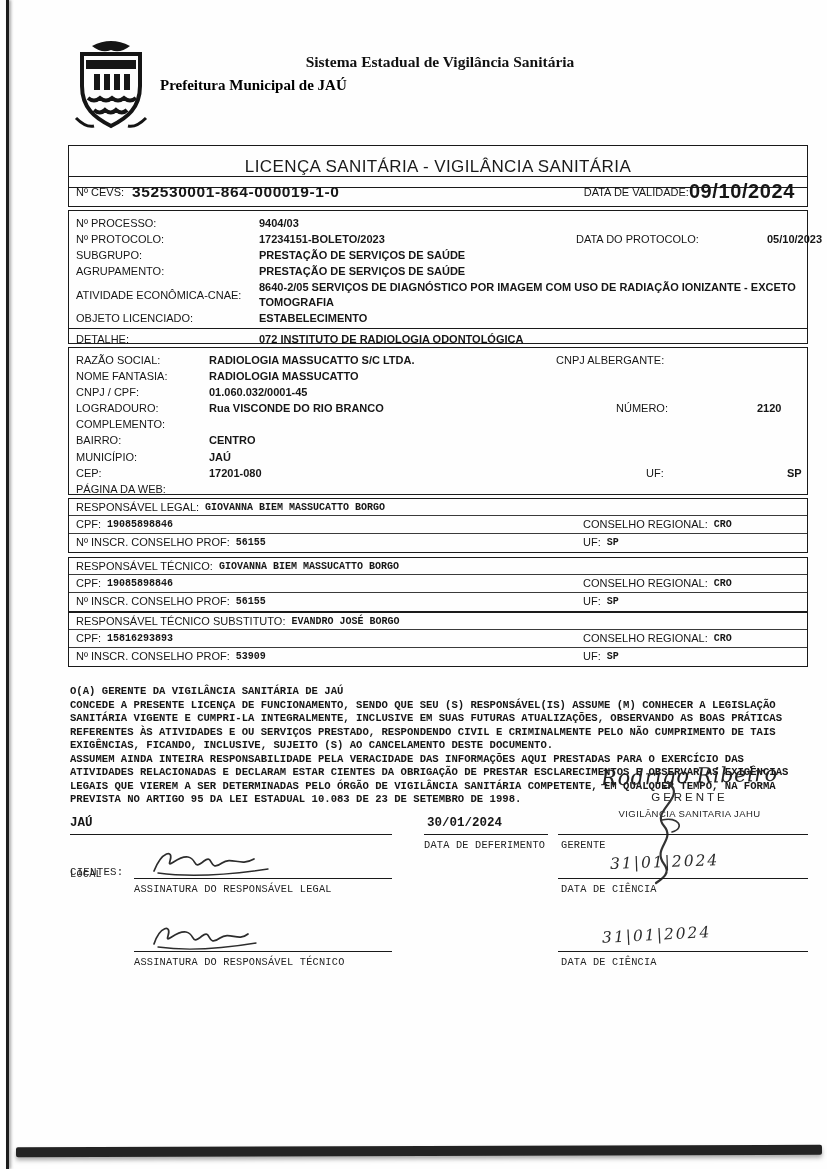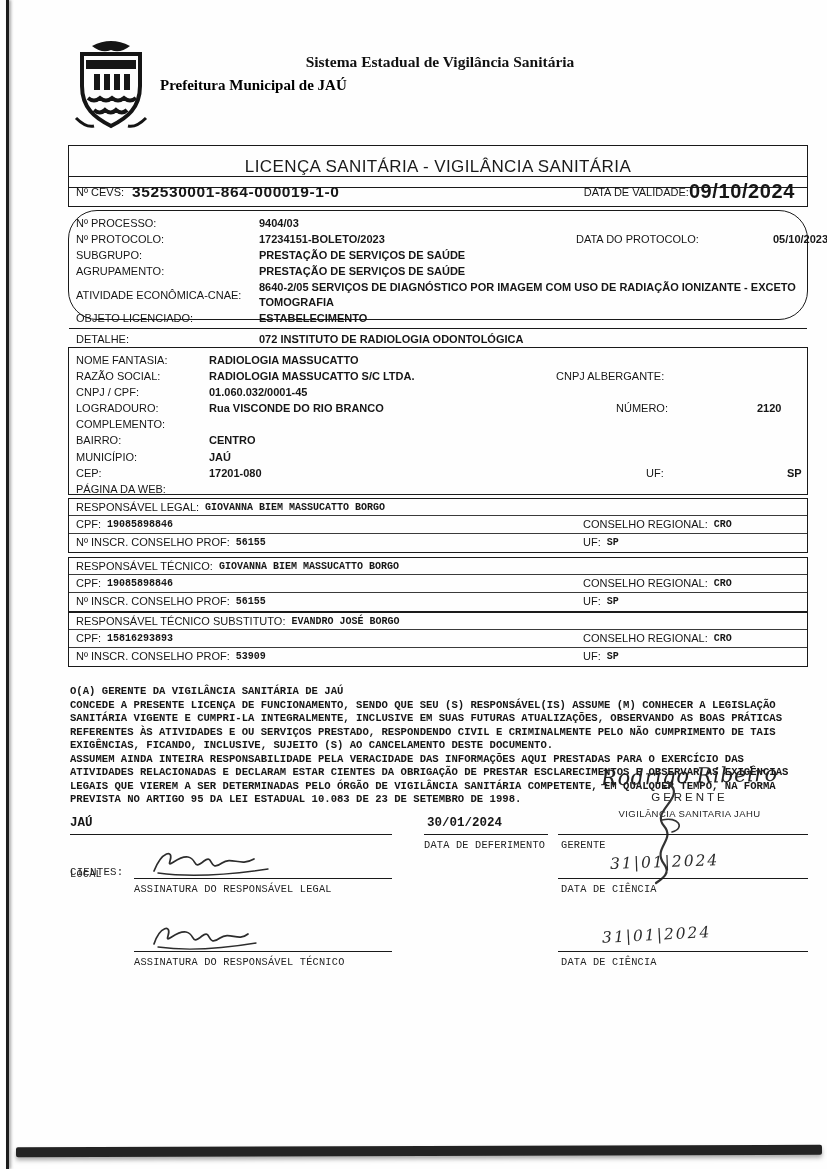--- a/index.html
+++ b/index.html
@@ -19,28 +19,28 @@
   .box{position:absolute;left:68px;width:740px;border:1.6px solid #1a1a1a;}
   .title-box{top:145px;height:43px;display:flex;align-items:center;justify-content:center;font-size:17px;letter-spacing:.4px;color:#1a1a1a;}
   .cevs-box{top:176px;height:31px;display:flex;align-items:center;padding:0 12px 0 7px;}
   .lbl{font-size:11px;}
   .val{font-size:11px;font-weight:bold;}
   .monoval{font-family:"Liberation Mono",monospace;font-weight:bold;font-size:10px;}
   .cevs-num{font-weight:bold;font-size:15.5px;letter-spacing:.6px;margin-left:8px;}
   .cevs-right{margin-left:auto;display:flex;align-items:center;}
   .validity-val{font-weight:bold;font-size:20px;letter-spacing:.6px;}
 
-  .main-box{top:210px;height:110px;padding:4px 7px 0;border-radius:29px;}
+  .main-box{top:210px;height:134px;padding:4px 7px 0;}
   .row{position:relative;display:flex;align-items:baseline;}
   .main-box .row{line-height:16px;}
   .main-box .lbl{flex:0 0 183px;}
   .cnae-row{align-items:center;}
   .cnae-row .val{line-height:14.5px;padding:1px 0;}
   .hr-full{border-top:1.5px solid #1a1a1a;margin:2px -7px;}
-  .proto-right{position:absolute;left:500px;top:0;display:flex;gap:14px;align-items:baseline;}
+  .proto-right{position:absolute;left:500px;top:0;display:flex;gap:8px;align-items:baseline;}
 
   .est-box{top:347px;height:148px;padding:4px 7px 0;}
   .est-box .row{line-height:16.1px;}
   .est-box .lbl{flex:0 0 133px;}
   .abs480{position:absolute;left:480px;top:0;}
   .abs540{position:absolute;left:540px;top:0;display:flex;gap:8px;align-items:baseline;}
   .abs570{position:absolute;left:570px;top:0;display:flex;gap:8px;align-items:baseline;}
 
   .rbox{padding:0 7px;}
   .r1{top:498px;height:55px;}
@@ -134,27 +134,27 @@
     </div>
     <div class="hr-full"></div>
     <div class="row">
       <span class="lbl">DETALHE:</span>
       <span class="val">072 INSTITUTO DE RADIOLOGIA ODONTOLÓGICA</span>
     </div>
   </div>
 
   <div class="box est-box">
     <div class="row">
-      <span class="lbl">NOME FANTASIA:</span>
-      <span class="val">RADIOLOGIA MASSUCATTO</span>
-    </div>
-    <div class="row">
       <span class="lbl">RAZÃO SOCIAL:</span>
       <span class="val">RADIOLOGIA MASSUCATTO S/C LTDA.</span>
       <span class="abs480 lbl">CNPJ ALBERGANTE:</span>
+    </div>
+    <div class="row">
+      <span class="lbl">NOME FANTASIA:</span>
+      <span class="val">RADIOLOGIA MASSUCATTO</span>
     </div>
     <div class="row">
       <span class="lbl">CNPJ / CPF:</span>
       <span class="val">01.060.032/0001-45</span>
     </div>
     <div class="row">
       <span class="lbl">LOGRADOURO:</span>
       <span class="val">Rua VISCONDE DO RIO BRANCO</span>
       <span class="abs540">
         <span class="lbl">NÚMERO:</span>

